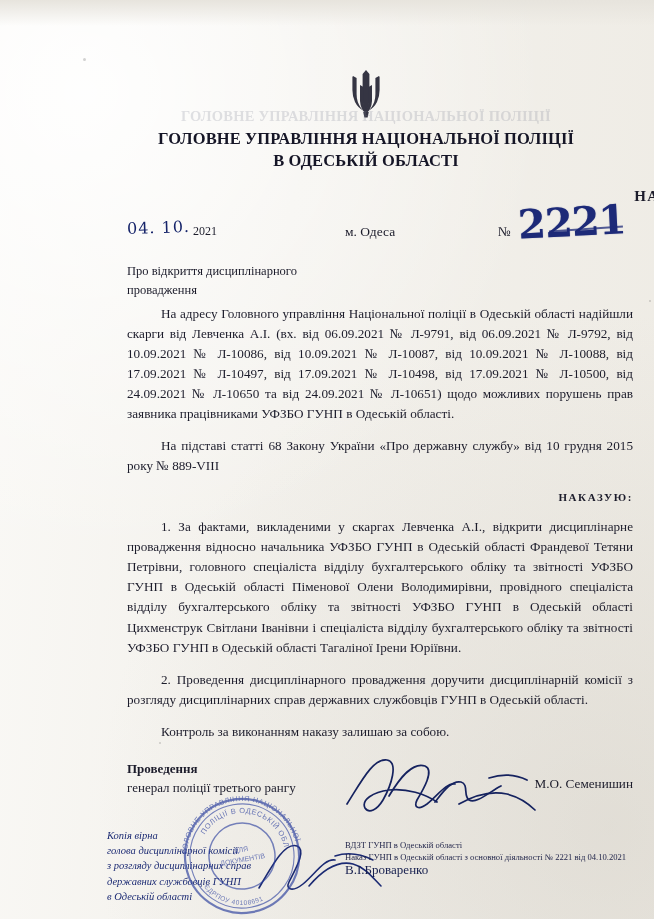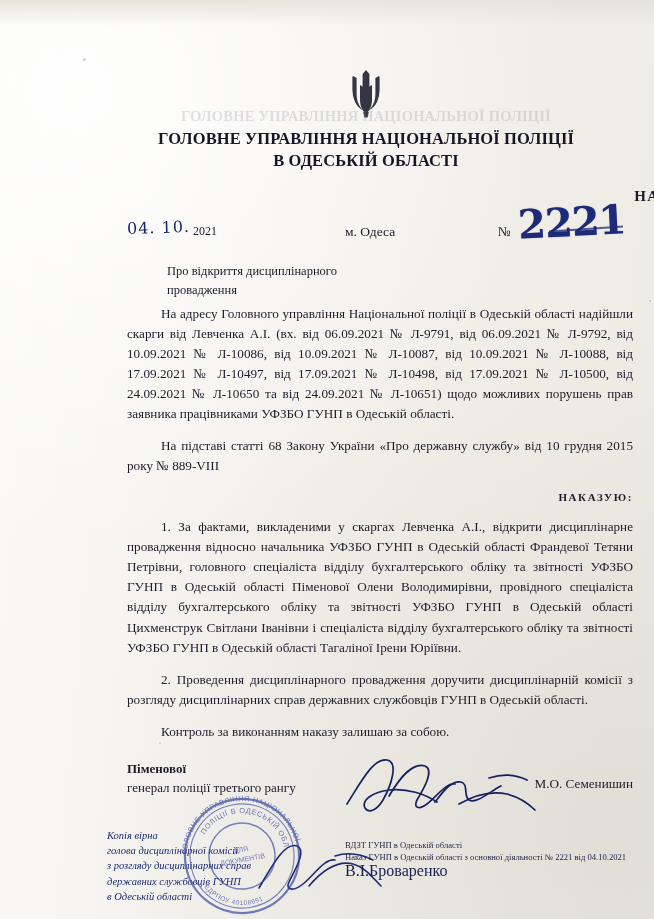--- a/index.html
+++ b/index.html
@@ -139,21 +139,20 @@
     transform: rotate(-4deg);
   }
 
   .subject {
     position: absolute;
     top: 262px;
     left: 88px;
     width: 230px;
     font-size: 12.5px;
     line-height: 1.5;
-    margin-left: 40px;
   }
 
   .body {
     position: absolute;
     top: 304px;
     left: 88px;
     right: 60px;
     font-size: 13.2px;
     line-height: 1.52;
     text-align: justify;
@@ -216,21 +215,21 @@
     font-size: 10.5px;
     font-style: italic;
     line-height: 1.45;
     color: #1b2a73;
   }
 
   .footer-name {
     position: absolute;
     left: 306px;
     top: 862px;
-    font-size: 16px;
+    font-size: 13px;
     color: #17204f;
   }
   .footer-sub {
     position: absolute;
     left: 306px;
     top: 840px;
     font-size: 8.6px;
     line-height: 1.35;
     color: #1d2147;
   }
@@ -296,21 +295,21 @@
       <p>На адресу Головного управління Національної поліції в Одеській області надійшли скарги від Левченка А.І. (вх. від 06.09.2021 № Л-9791, від 06.09.2021 № Л-9792, від 10.09.2021 № Л-10086, від 10.09.2021 № Л-10087, від 10.09.2021 № Л-10088, від 17.09.2021 № Л-10497, від 17.09.2021 № Л-10498, від 17.09.2021 № Л-10500, від 24.09.2021 № Л-10650 та від 24.09.2021 № Л-10651) щодо можливих порушень прав заявника працівниками УФЗБО ГУНП в Одеській області.</p>
       <p>На підставі статті 68 Закону України «Про державну службу» від 10 грудня 2015 року № 889-VIII</p>
       <p class="order-word">НАКАЗУЮ:</p>
       <p>1. За фактами, викладеними у скаргах Левченка А.І., відкрити дисциплінарне провадження відносно начальника УФЗБО ГУНП в Одеській області Франдевої Тетяни Петрівни, головного спеціаліста відділу бухгалтерського обліку та звітності УФЗБО ГУНП в Одеській області Піменової Олени Володимирівни, провідного спеціаліста відділу бухгалтерського обліку та звітності УФЗБО ГУНП в Одеській області Цихменструк Світлани Іванівни і спеціаліста відділу бухгалтерського обліку та звітності УФЗБО ГУНП в Одеській області Тагаліної Ірени Юріївни.</p>
       <p>2. Проведення дисциплінарного провадження доручити дисциплінарній комісії з розгляду дисциплінарних справ державних службовців ГУНП в Одеській області.</p>
       <p class="control-line">Контроль за виконанням наказу залишаю за собою.</p>
     </div>
 
     <div class="sign-block clearfix">
       <div class="sign-left">
-        <div class="bold">Піменової</div>
+        <div class="bold">Проведення</div>
         <div>генерал поліції третього рангу</div>
       </div>
       <div class="sign-right">М.О. Семенишин</div>
     </div>
 
     <svg class="signature" viewBox="0 0 210 70">
       <g fill="none" stroke="#15225f" stroke-width="1.7" stroke-linecap="round">
         <path d="M8 52 C 22 30, 34 6, 48 8 C 60 10, 52 34, 44 48 C 38 58, 30 62, 26 56 C 22 48, 34 40, 50 38 C 68 36, 86 42, 98 50"></path>
         <path d="M50 44 C 62 24, 74 10, 86 14 C 96 18, 84 38, 78 48 C 74 56, 80 58, 88 52 C 98 44, 108 30, 116 32"></path>
         <path d="M96 50 C 104 40, 112 28, 122 30 C 130 32, 124 44, 130 48 C 138 52, 150 40, 162 34"></path>

